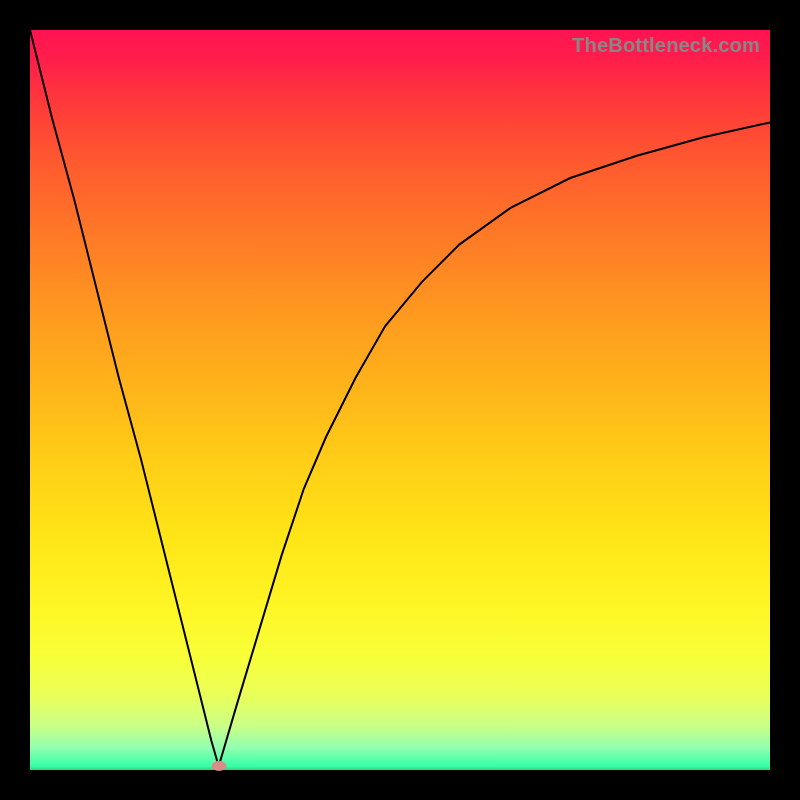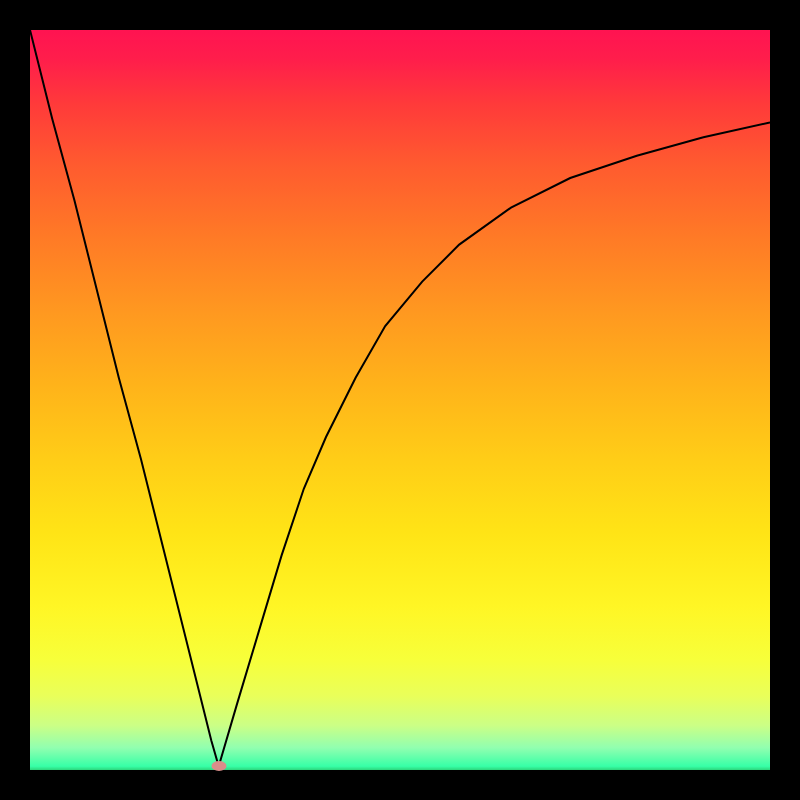--- a/index.html
+++ b/index.html
@@ -66,19 +66,20 @@
     background: #d98d8a;
     border-radius: 50%;
     transform: translate(-50%, -50%);
   }
 </style>
 </head>
 <body>
 
 <div class="outer">
   <div class="plot">
+    <div class="watermark">TheBottleneck.com</div>
     <svg class="curve" viewBox="0 0 740 740" preserveAspectRatio="none">
       <path id="left-branch-path" fill="none" stroke="#000" stroke-width="2" d="M0.00 0.00 L22.20 88.80 L44.40 170.20 L66.60 259.00 L88.80 347.80 L111.00 429.20 L133.20 518.00 L155.40 606.80 L170.20 666.00 L181.30 710.40 L188.70 736.30"></path>
       <path id="right-branch-path" fill="none" stroke="#000" stroke-width="2" d="M188.70 736.30 L207.20 673.40 L229.40 599.40 L251.60 525.40 L273.80 458.80 L296.00 407.00 L325.60 347.80 L355.20 296.00 L392.20 251.60 L429.20 214.60 L481.00 177.60 L540.20 148.00 L606.80 125.80 L673.40 107.30 L740.00 92.50"></path>
     </svg>
     <div id="min-marker" class="marker" style="left: 188.7px; top: 736.3px;"></div>
   </div>
 </div>
 
 </body></html>

